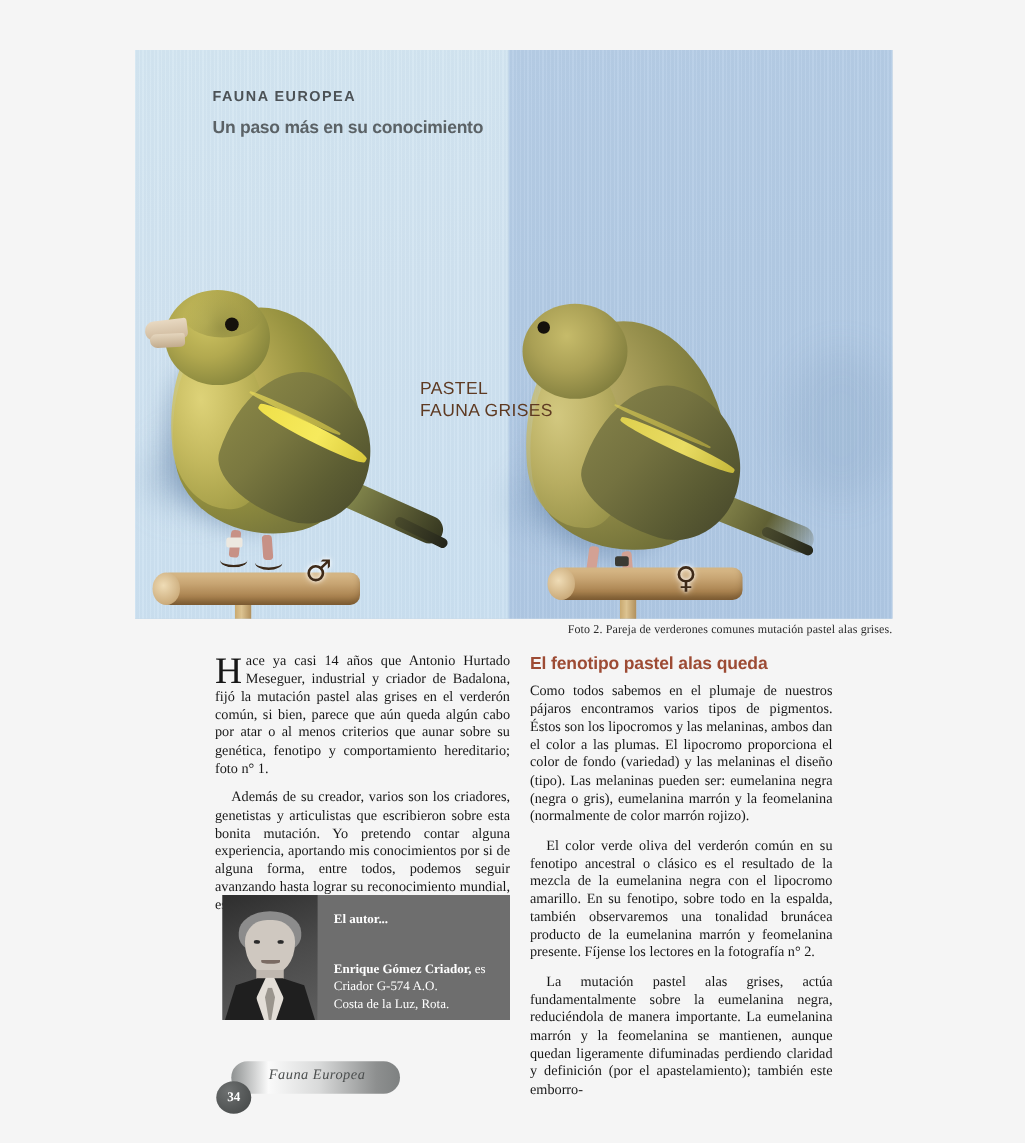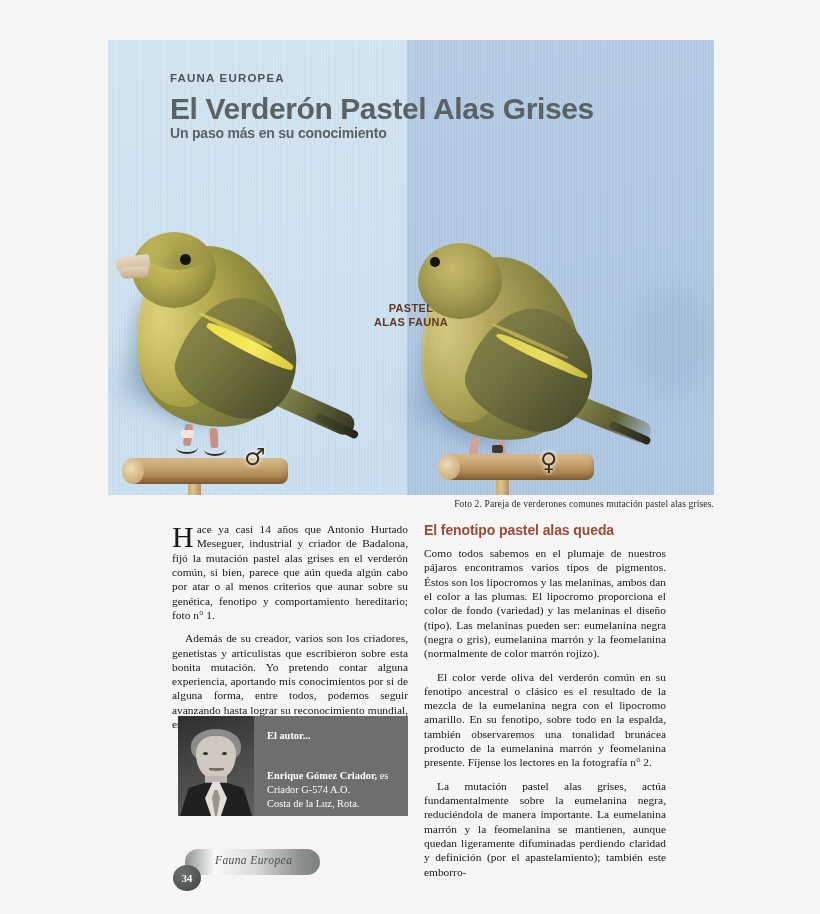--- a/index.html
+++ b/index.html
@@ -101,25 +101,25 @@
     color: #4c5256;
     margin: 18px 0 0 0;
   }
 
   
   #overlay-label {
     position: absolute;
     left: 228px;
     top: 262px;
     width: 150px;
-    text-align: center;
+    text-align: left;
     z-index: 6;
     font-family: "Liberation Sans", sans-serif;
-    font-weight: bold;
-    font-size: 11px;
+    font-weight: normal;
+    font-size: 14px;
     line-height: 1.25;
     letter-spacing: 0.3px;
     color: #5e3a22;
   }
 
   
   .sex-symbol {
     position: absolute;
     z-index: 6;
     font-size: 24px;
@@ -483,27 +483,26 @@
       <div class="claw" style="left:84px; top:254px; width:22px; height:10px;"></div>
       <div class="foot" style="left:84px; top:240px; width:11px; height:8px; background:#3a3a34; border-radius:2px;"></div>
     </div>
 
     <div class="perch-bar" style="left:336px; top:414px; width:150px; height:26px;"></div>
     <div class="perch-cap" style="left:330px; top:414px; width:22px;  height:26px;"></div>
     <div class="perch-post" style="left:388px; top:436px; width:13px; height:60px;"></div>
 
     <div id="hero-text">
       <div id="kicker">FAUNA EUROPEA</div>
-      <div id="headline">El Verderón Pastel Alas Grises</div>
       <div id="subhead">Un paso más en su conocimiento</div>
     </div>
 
     <div id="overlay-label">
       <div>PASTEL</div>
-      <div>ALAS FAUNA</div>
+      <div>FAUNA GRISES</div>
     </div>
 
     <div class="sex-symbol" id="sym-male">♂</div>
     <div class="sex-symbol" id="sym-female">♀</div>
   </div>
 
   <div id="photo-caption">Foto 2. Pareja de verderones comunes mutación pastel alas grises.</div>
 
   <div id="col-left">
     <p class="body first"><span class="dropcap">H</span><span>ace ya casi 14 años que Antonio Hurtado Meseguer, industrial y criador de Badalona, fijó la mutación pastel alas grises en el verderón común, si bien, parece que aún queda algún cabo por atar o al menos criterios que aunar sobre su genética, fenotipo y comportamiento hereditario; foto n° 1.</span></p>

